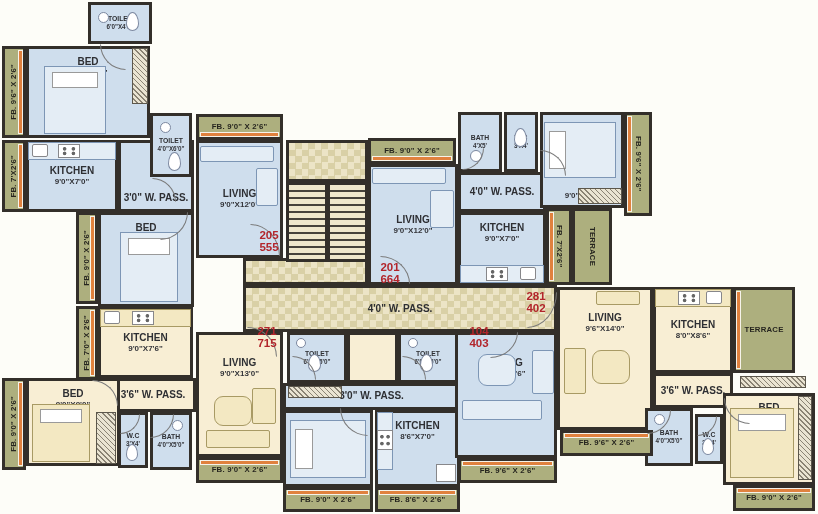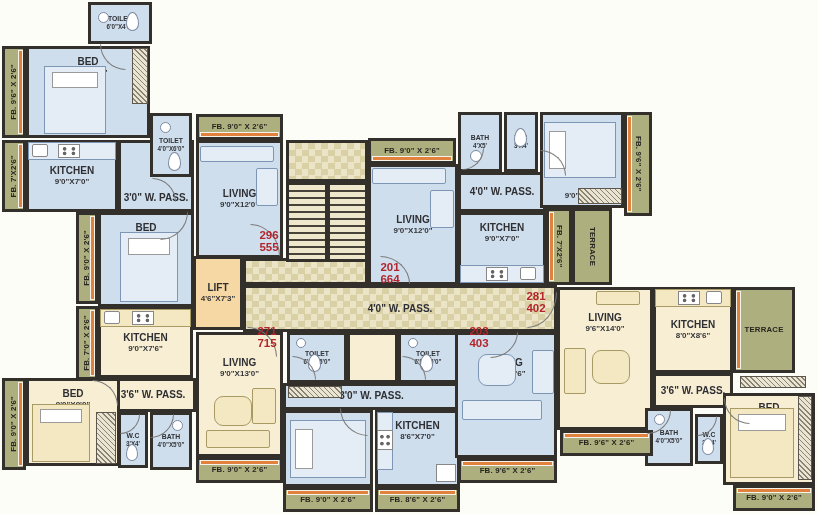--- a/index.html
+++ b/index.html
@@ -119,24 +119,20 @@
       <div class="lbl">BED</div>
       <div class="dims">9'0"X9'0"</div>
     </div>
     <div class="room f-olive vert-up" style="left: 76px; top: 212px; width: 22px; height: 92px;">
       <div class="lbl">FB. 9'0" X 2'6"</div>
       <div class="win" style="top: 2px; bottom: 2px; right: 1px; width: 3px;"></div>
     </div>
     <div class="room f-olive vert-up" style="left: 76px; top: 306px; width: 22px; height: 74px;">
       <div class="lbl">FB. 7'0" X 2'6"</div>
       <div class="win" style="top: 2px; bottom: 2px; right: 1px; width: 3px;"></div>
-    </div>
-    <div class="room f-peach" style="left: 193px; top: 256px; width: 50px; height: 74px;">
-      <div class="lbl">LIFT</div>
-      <div class="dims">4'6"X7'3"</div>
     </div>
     <div class="room f-cream" style="left: 98px; top: 307px; width: 95px; height: 71px;">
       <div class="lbl">KITCHEN</div>
       <div class="dims">9'0"X7'6"</div>
     </div>
     <div class="room f-cream a-top2" style="left: 196px; top: 332px; width: 87px; height: 125px;">
       <div class="lbl">LIVING</div>
       <div class="dims">9'0"X13'0"</div>
     </div>
     <div class="room f-cream" style="left: 110px; top: 378px; width: 86px; height: 34px;">
@@ -344,32 +340,32 @@
     <div class="door q-tr" style="left: 292px; top: 356px; width: 24px; height: 24px;"></div>
     <div class="door q-tr" style="left: 402px; top: 356px; width: 24px; height: 24px;"></div>
     <div class="door q-bl" style="left: 340px; top: 408px; width: 28px; height: 28px;"></div>
     <div class="door q-tr" style="left: 92px; top: 380px; width: 26px; height: 26px;"></div>
     <div class="door q-br" style="left: 150px; top: 414px; width: 24px; height: 24px;"></div>
     <div class="door q-br" style="left: 120px; top: 414px; width: 20px; height: 20px;"></div>
     <div class="door q-br" style="left: 647px; top: 410px; width: 24px; height: 24px;"></div>
     <div class="door q-br" style="left: 697px; top: 416px; width: 20px; height: 20px;"></div>
     <div class="door q-bl" style="left: 724px; top: 398px; width: 26px; height: 26px;"></div>
     <div class="unum" style="left: 269px; top: 242px;">
-      <div>296</div>
+      <div>205</div>
       <div>555</div>
     </div>
     <div class="unum" style="left: 390px; top: 274px;">
       <div>201</div>
       <div>664</div>
     </div>
     <div class="unum" style="left: 536px; top: 303px;">
       <div>281</div>
       <div>402</div>
     </div>
     <div class="unum" style="left: 479px; top: 338px;">
-      <div>203</div>
+      <div>104</div>
       <div>403</div>
     </div>
     <div class="unum" style="left: 267px; top: 338px;">
       <div>271</div>
       <div>715</div>
     </div>
   </div>
 
 </body></html>

